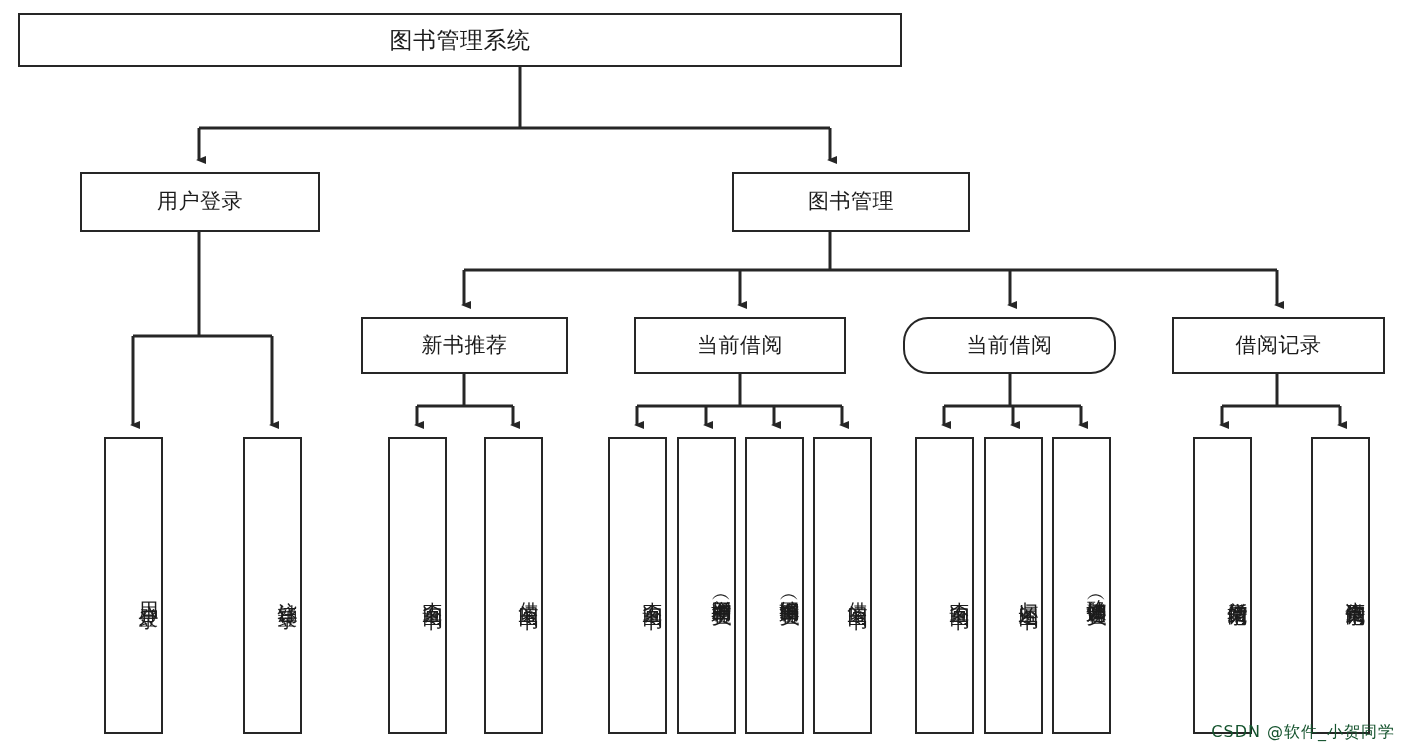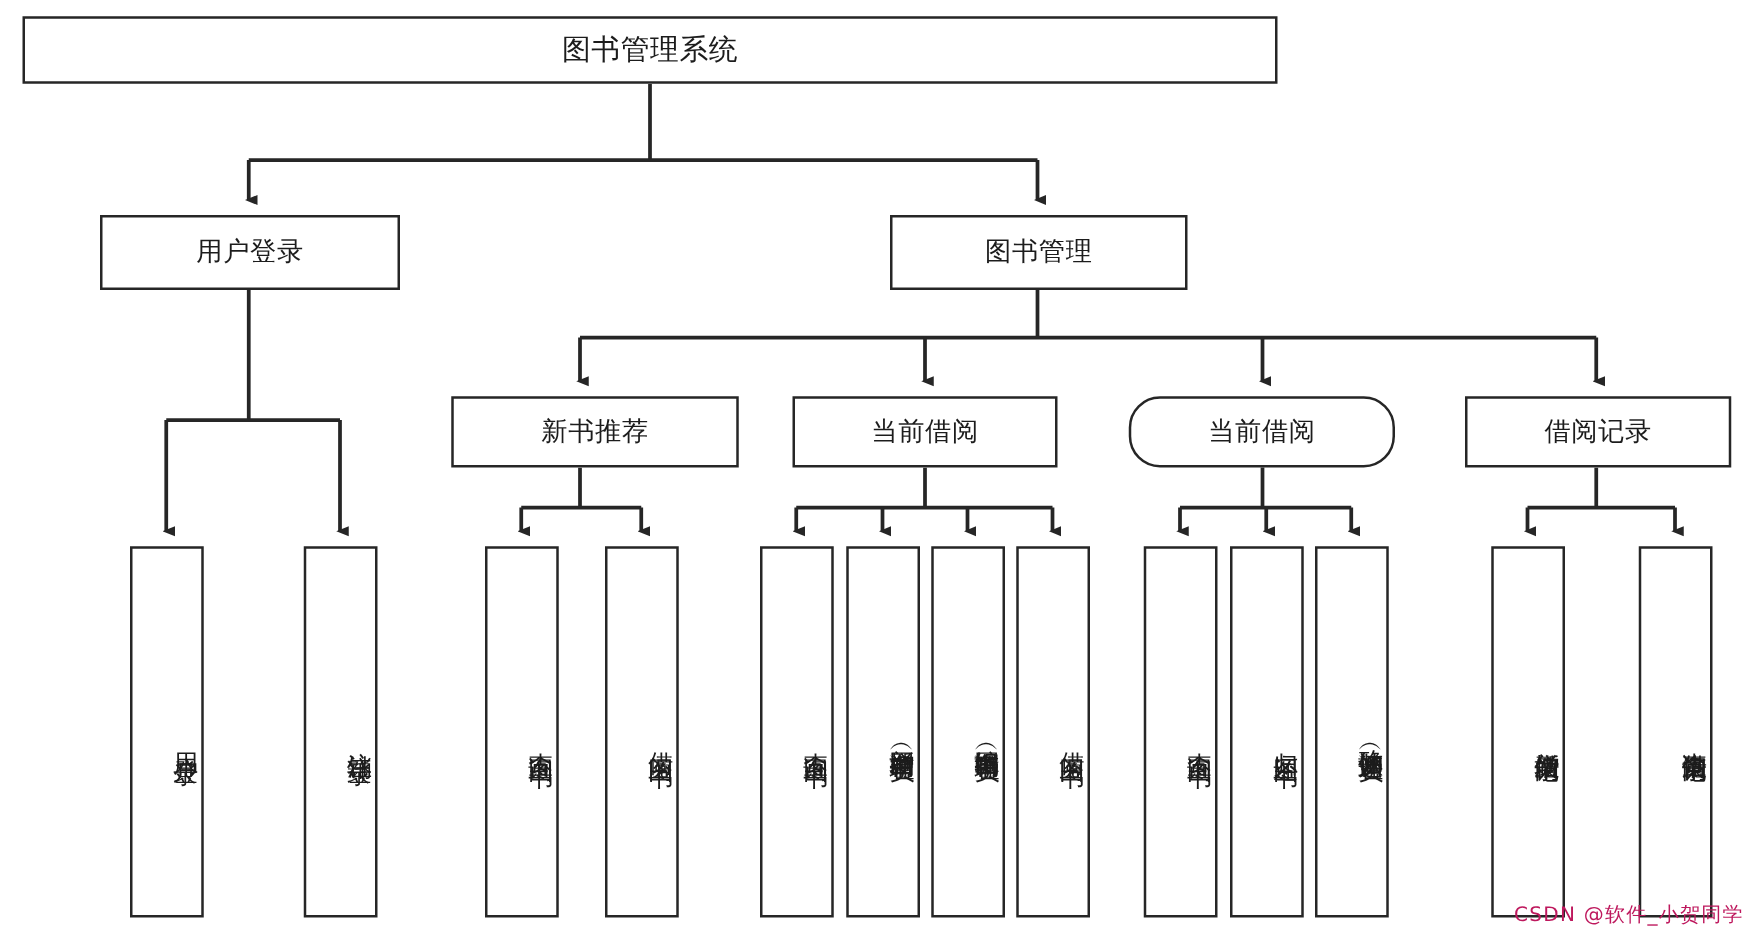--- a/index.html
+++ b/index.html
@@ -52,21 +52,21 @@
   }
   .node-box.vertical.tall-text {
     padding-top: 6px;
     letter-spacing: 1px;
   }
   .watermark {
     position: absolute;
     right: 10px;
     bottom: 4px;
     font-size: 16px;
-    color: #be185d;
+    color: #14532d;
     letter-spacing: 1px;
     white-space: nowrap;
     user-select: none;
   }
 </style>
 </head>
 <body>
 
 <div id="diagram-root">
 
@@ -113,26 +113,26 @@
       <path d="M1013,406 L1013,425" marker-end="url(#arrowhead)"></path>
       <path d="M1081,406 L1081,425" marker-end="url(#arrowhead)"></path>
 
       <path d="M1277,374 L1277,406"></path>
       <path d="M1222,406 L1340,406"></path>
       <path d="M1222,406 L1222,425" marker-end="url(#arrowhead)"></path>
       <path d="M1340,406 L1340,425" marker-end="url(#arrowhead)"></path>
     </g>
   </svg>
 
-  <div class="node-box" style="left:18px; top:13px; width:1004px; height:54px; font-size:23px;">图书管理系统</div>
+  <div class="node-box" style="left:18px; top:13px; width:884px; height:54px; font-size:23px;">图书管理系统</div>
 
   <div class="node-box" style="left:80px; top:172px; width:240px; height:60px;">用户登录</div>
-  <div class="node-box" style="left:712px; top:172px; width:238px; height:60px;">图书管理</div>
+  <div class="node-box" style="left:732px; top:172px; width:238px; height:60px;">图书管理</div>
 
-  <div class="node-box" style="left:361px; top:317px; width:230px; height:57px;">新书推荐</div>
+  <div class="node-box" style="left:361px; top:317px; width:207px; height:57px;">新书推荐</div>
   <div class="node-box" style="left:634px; top:317px; width:212px; height:57px;">当前借阅</div>
   <div class="node-box" style="left:903px; top:317px; width:213px; height:57px;border-radius:25px;">当前借阅</div>
   <div class="node-box" style="left:1172px; top:317px; width:213px; height:57px;">借阅记录</div>
 
   <div class="node-box vertical" style="left:104px; top:437px; width:59px; height:297px;">用户登录</div>
   <div class="node-box vertical" style="left:243px; top:437px; width:59px; height:297px;">注销登录</div>
 
   <div class="node-box vertical" style="left:388px; top:437px; width:59px; height:297px;">查询图书</div>
   <div class="node-box vertical" style="left:484px; top:437px; width:59px; height:297px;">借阅图书</div>
 

